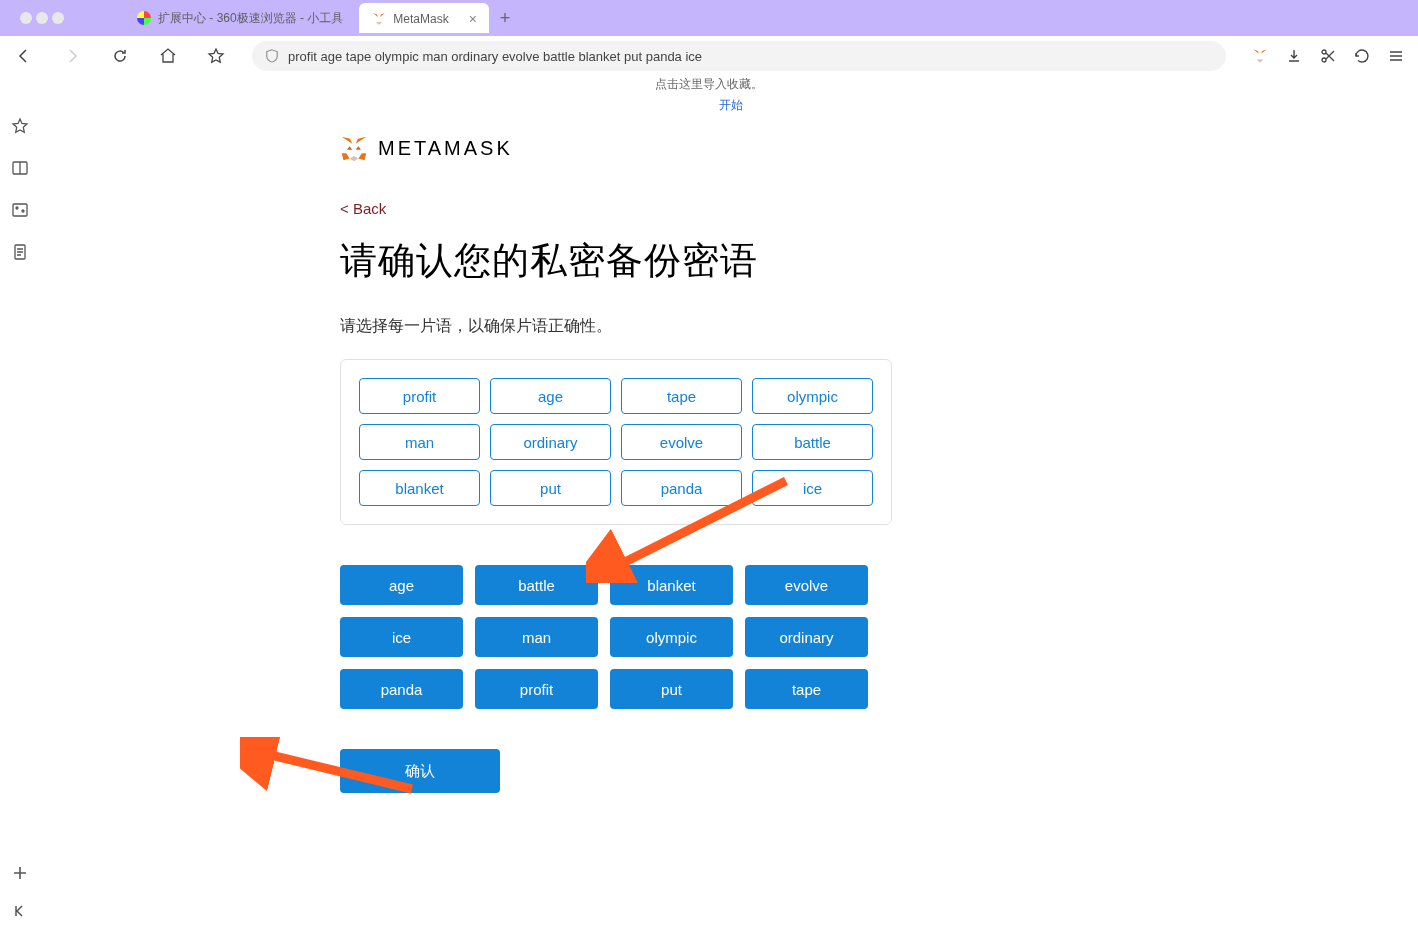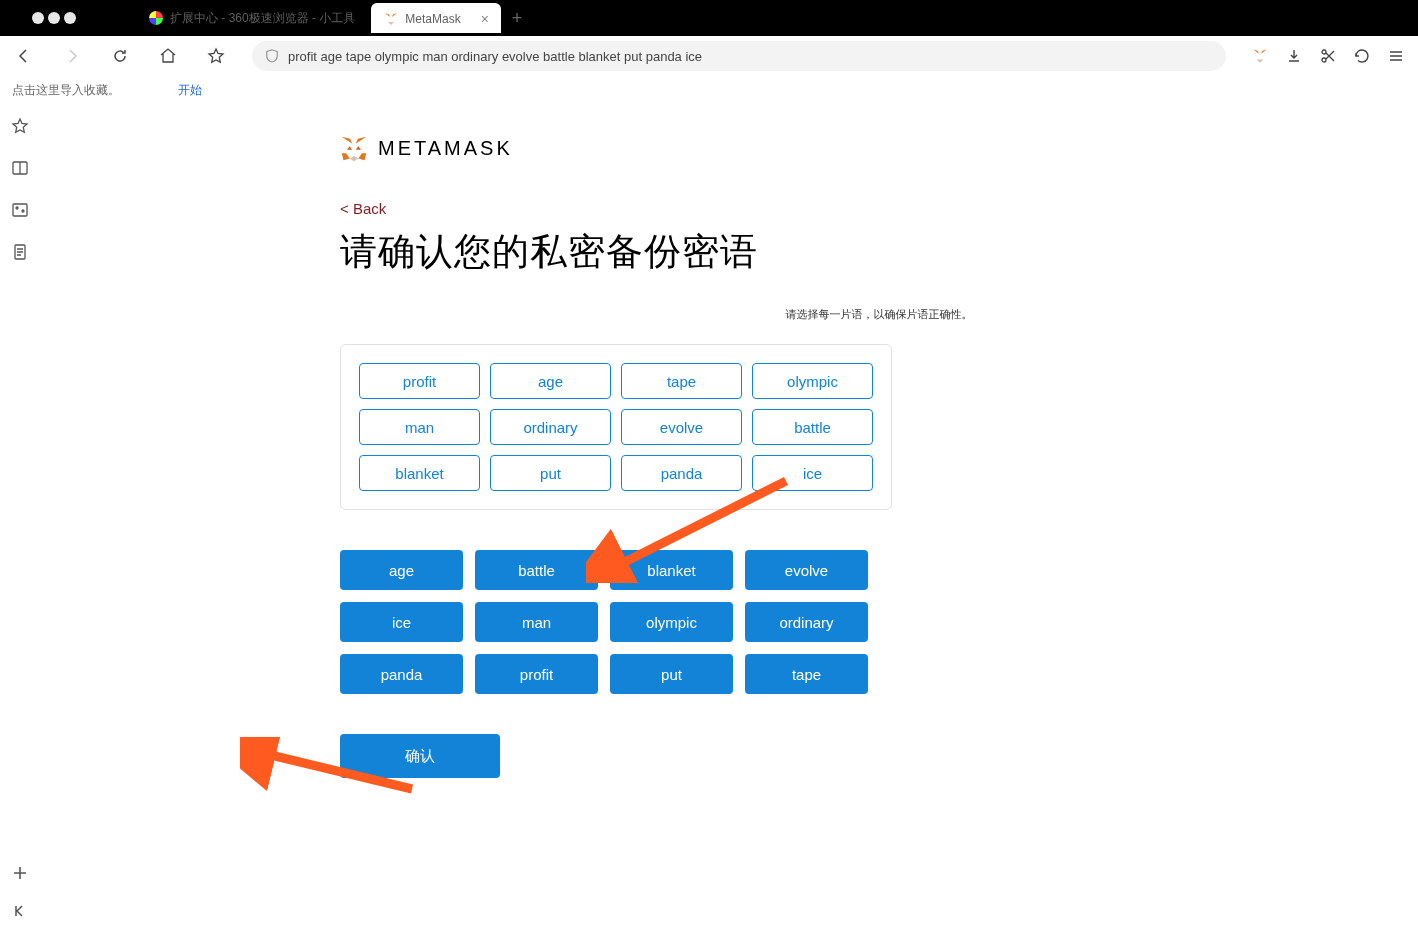--- a/index.html
+++ b/index.html
@@ -1,56 +1,56 @@
 <!DOCTYPE html>
 <html><head>
   <meta charset="utf-8">
   <style>
     * { margin: 0; padding: 0; box-sizing: border-box; font-family: -apple-system, BlinkMacSystemFont, "Segoe UI", Arial, sans-serif; }
     body { background: #fff; width: 1418px; height: 933px; overflow: hidden; }
 
     
-    .window-titlebar { height: 36px; display: flex; align-items: center; background: #000000; padding: 0 24px; }
+    .window-titlebar { height: 36px; display: flex; align-items: center; background: #c4b5fd; padding: 0 12px; }
     .traffic-lights { display: flex; gap: 4px; margin-left: 8px; margin-right: 60px; }
     .traffic-light { width: 12px; height: 12px; border-radius: 50%; background: #e8e8e8; }
     .tabs { display: flex; align-items: center; flex: 1; height: 100%; }
     .tab { display: flex; align-items: center; height: 30px; padding: 0 12px; font-size: 12px; color: #5f5f5f; margin-right: 4px; border-radius: 6px 6px 0 0; position: relative; }
     .tab.active { background: #fff; border-top: 1px solid transparent; }
     .tab-icon { width: 16px; height: 16px; margin-right: 6px; display: inline-flex; align-items: center; justify-content: center; }
     .tab-close { margin-left: 20px; font-size: 14px; color: #888; cursor: pointer; }
     .tab-new { width: 24px; height: 24px; display: flex; align-items: center; justify-content: center; color: #666; font-size: 18px; cursor: pointer; }
 
     
     .toolbar { height: 40px; display: flex; align-items: center; padding: 0 12px; gap: 24px; background: #fff; }
     .nav-btn { width: 24px; height: 24px; display: flex; align-items: center; justify-content: center; color: #666; cursor: pointer; }
     .nav-btn.disabled { color: #ccc; cursor: default; }
     .address-bar { flex: 1; height: 30px; background: #f3f3f3; border-radius: 15px; display: flex; align-items: center; padding: 0 12px; gap: 8px; font-size: 13px; color: #444; }
     .address-shield { width: 16px; height: 16px; display: inline-flex; align-items: center; justify-content: center; color: #888; }
     .toolbar-right { display: flex; align-items: center; gap: 14px; }
     .tb-icon { width: 20px; height: 20px; display: flex; align-items: center; justify-content: center; color: #555; cursor: pointer; }
 
     
-    .bookmarks-bar { height: 28px; display: flex; align-items: center; padding: 0 12px; font-size: 12px; color: #666; gap: 14px; }
+    .bookmarks-bar { height: 28px; display: flex; align-items: center; padding: 0 12px; font-size: 12px; color: #666; gap: 4px; flex-direction: column; }
     .bookmarks-link { color: #2268d4; cursor: pointer; margin-left: 44px; }
 
     .main-area { display: flex; height: calc(933px - 36px - 40px - 28px); }
 
     
     .left-sidebar { width: 40px; border-right: none; display: flex; flex-direction: column; align-items: center; padding-top: 12px; gap: 22px; background: #fff; }
     .left-sidebar .sb-icon { width: 20px; height: 20px; display: flex; align-items: center; justify-content: center; color: #555; cursor: pointer; }
     .left-sidebar-bottom { margin-top: auto; margin-bottom: 12px; display: flex; flex-direction: column; gap: 18px; align-items: center; }
 
     
     .content { flex: 1; padding: 30px 0 0 300px; position: relative; }
     .logo-row { display: flex; align-items: center; gap: 10px; margin-bottom: 38px; }
     .fox-icon { width: 28px; height: 28px; }
     .logo-text { font-size: 20px; letter-spacing: 3px; font-weight: 500; color: #000; }
     .back-link { font-size: 15px; color: #7f1d1d; cursor: pointer; margin-bottom: 10px; display: inline-block; }
-    .page-title { font-size: 37px; font-weight: 400; color: #000; margin-bottom: 30px; letter-spacing: 1px; }
-    .page-subtitle { font-size: 11px; color: #333; margin-bottom: 22px; text-align: center; }
+    .page-title { font-size: 37px; font-weight: 400; color: #000; margin-bottom: 30px; letter-spacing: 1px; margin-top: 9px; }
+    .page-subtitle { font-size: 16px; color: #333; margin-bottom: 22px; }
 
     .selected-box { border: 1px solid #e0e0e0; border-radius: 6px; padding: 18px; width: 552px; margin-bottom: 40px; }
     .word-grid { display: grid; grid-template-columns: repeat(4, 1fr); gap: 10px; }
     .word-chip-outlined { border: 1px solid #1283d6; border-radius: 4px; color: #1283d6; background: #fff; height: 36px; display: flex; align-items: center; justify-content: center; font-size: 15px; cursor: pointer; }
     .word-chip-filled { border-radius: 4px; background: #1283d6; color: #fff; height: 40px; display: flex; align-items: center; justify-content: center; font-size: 15px; cursor: pointer; }
 
     .bank-grid { display: grid; grid-template-columns: repeat(4, 1fr); gap: 12px; width: 528px; margin-bottom: 40px; }
 
     .confirm-btn { width: 160px; height: 44px; background: #1283d6; color: #fff; border-radius: 4px; display: flex; align-items: center; justify-content: center; font-size: 15px; cursor: pointer; border: none; }
 

